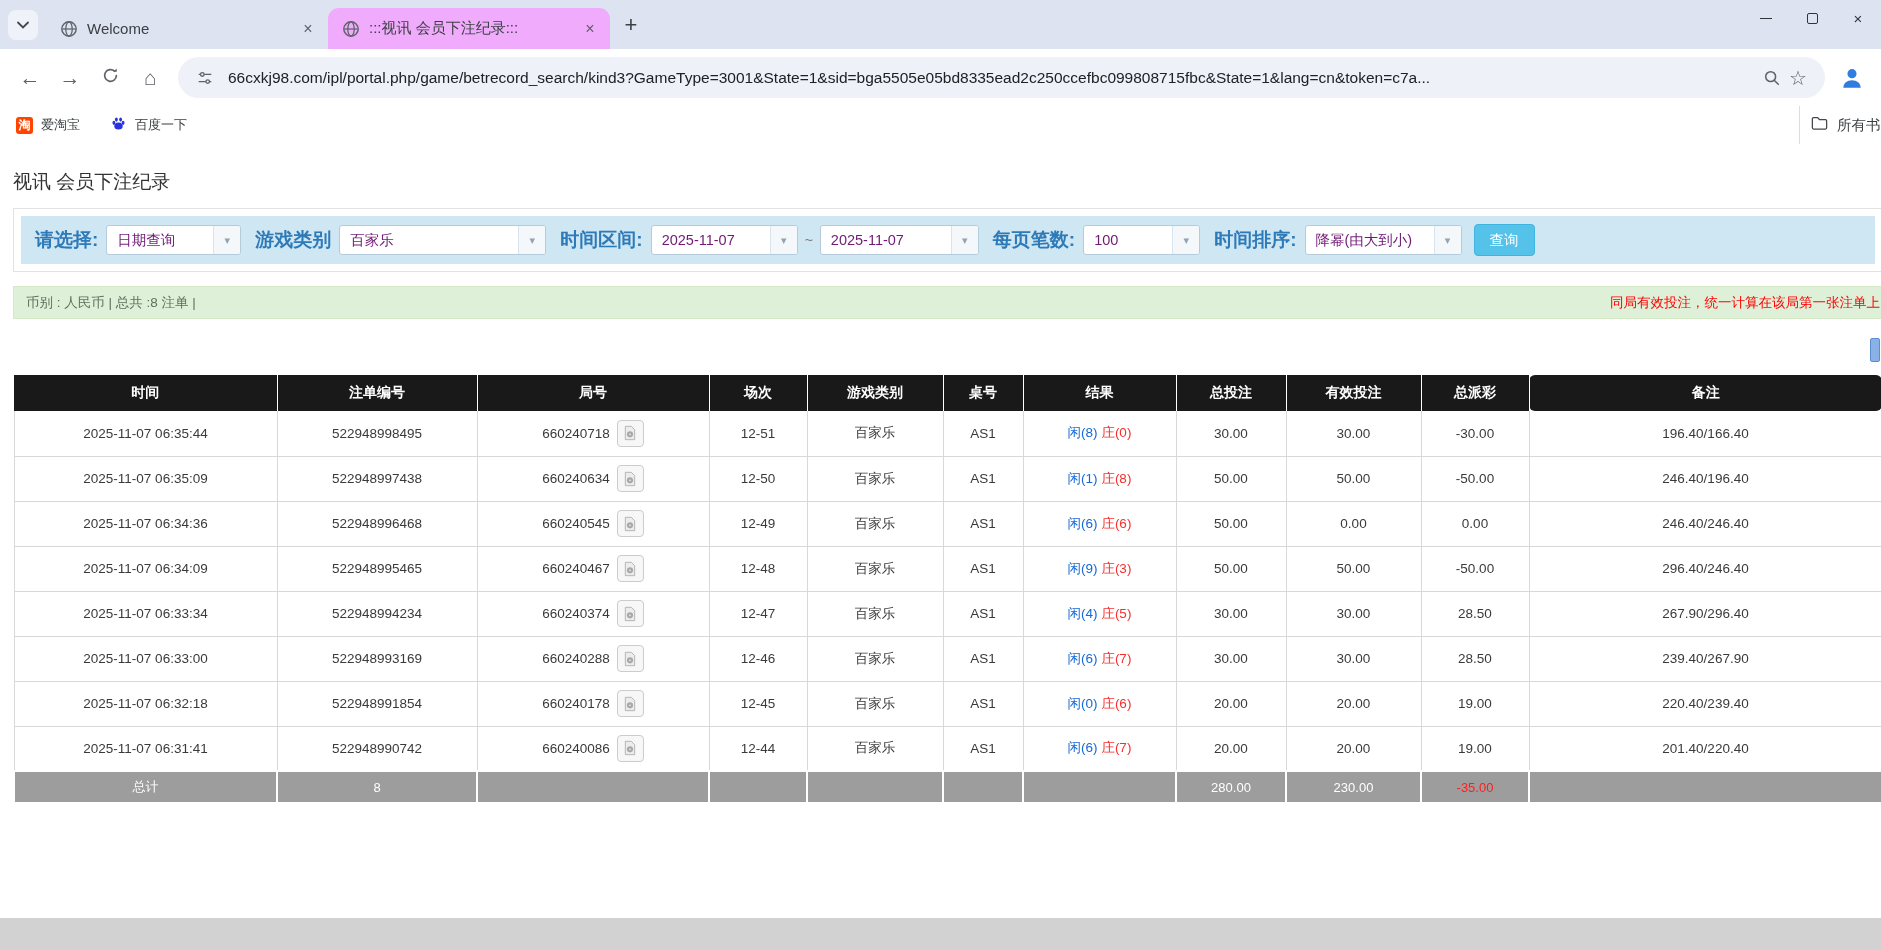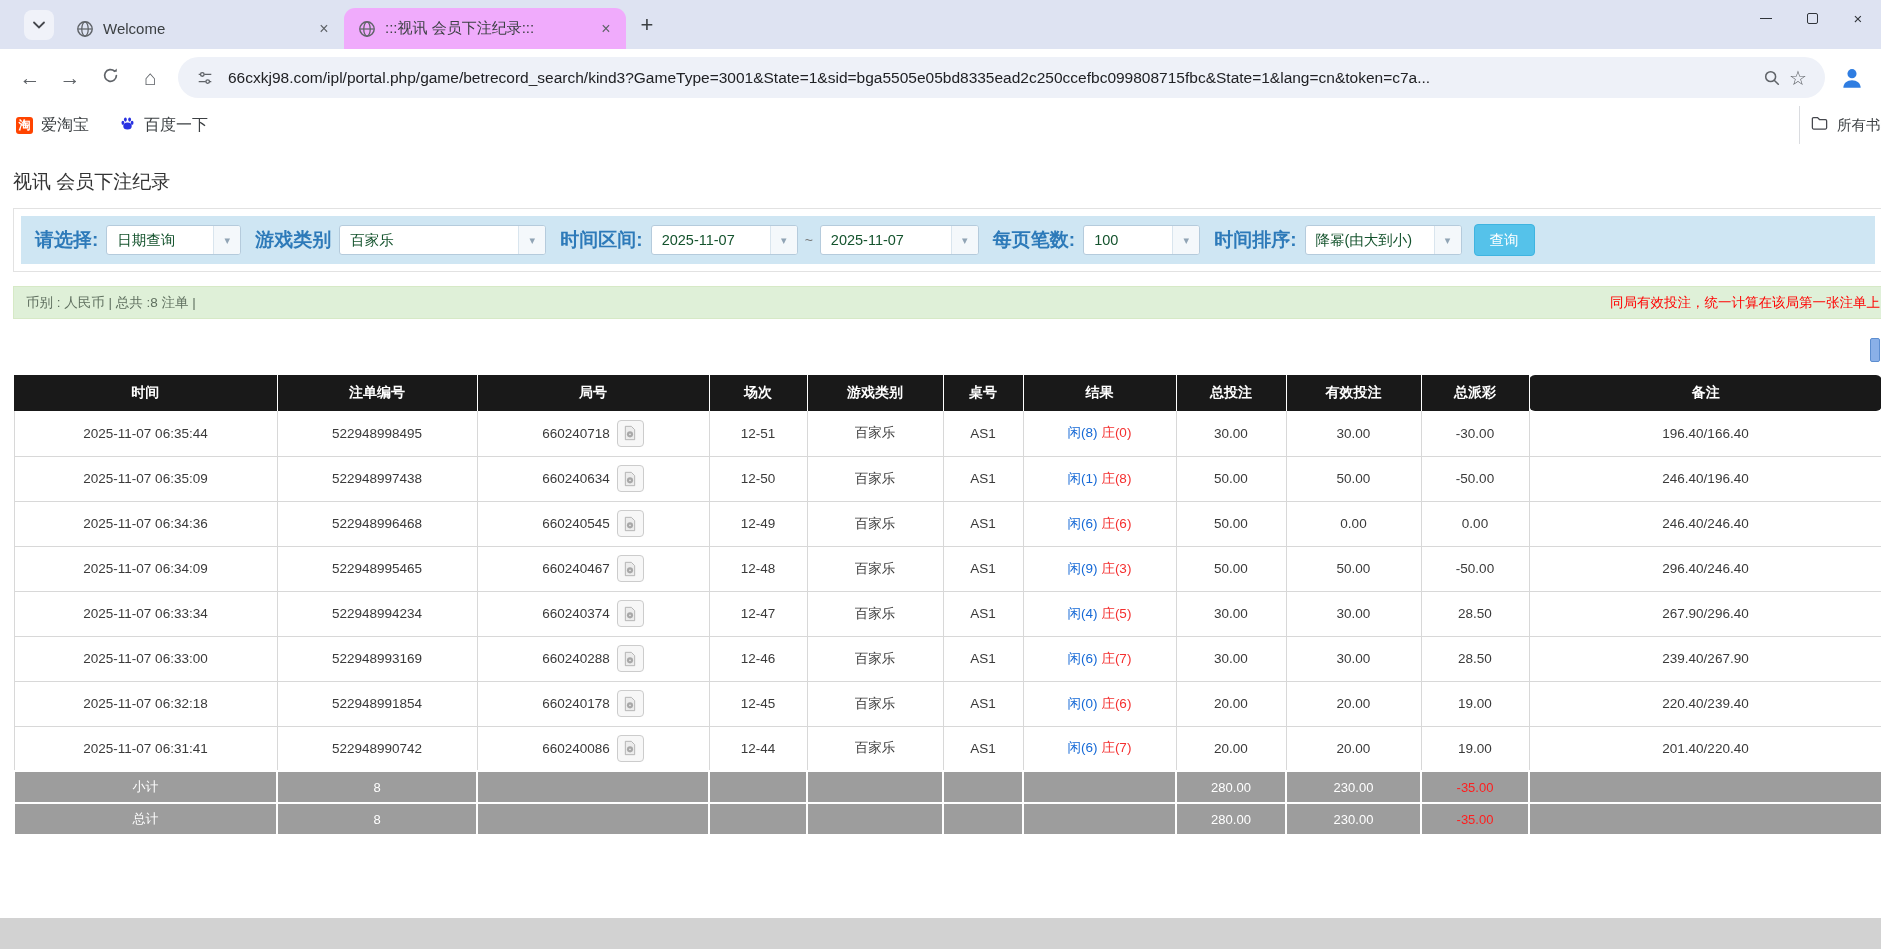--- a/index.html
+++ b/index.html
@@ -2,21 +2,21 @@
 <html><head>
 <meta charset="utf-8">
 <style>
   * { margin:0; padding:0; box-sizing:border-box; }
   html,body { width:1881px; height:949px; }
   body { font-family:"Liberation Sans","DejaVu Sans",sans-serif; background:#fff; }
   .screen { position:relative; width:1881px; height:949px; overflow:hidden; background:#fff; }
   .c { display:flex; align-items:center; justify-content:center; }
 
   
-  .tabstrip { height:49px; background:#dee3f2; display:flex; align-items:flex-end; padding:0 20px; position:relative; }
+  .tabstrip { height:49px; background:#dee3f2; display:flex; align-items:flex-end; padding:0 4px; position:relative; }
   .tab-search-btn { width:30px; height:30px; margin:0 8px 9px 4px; border-radius:8px; background:rgba(255,255,255,.55); color:#45474d; cursor:pointer; }
   .tab-search-btn svg { width:14px; height:14px; }
   .tab { height:41px; width:282px; display:flex; align-items:center; gap:9px; padding:0 10px 0 14px; border-radius:11px 11px 0 0; cursor:pointer; }
   .tab.active { background:#f0abfc; }
   .tab-title { flex:1; font-size:15px; color:#3c4043; white-space:nowrap; overflow:hidden; }
   .tab-close { width:20px; height:20px; border-radius:50%; font-size:16px; color:#5f6368; cursor:pointer; }
   .favicon-globe { width:18px; height:18px; flex:0 0 auto; }
   .newtab-btn { width:30px; height:30px; margin:0 0 9px 6px; font-size:22px; color:#3c4043; border-radius:50%; cursor:pointer; }
   .win-controls { position:absolute; top:0; right:0; height:36px; display:flex; }
   .win-btn { width:46px; height:36px; color:#30343a; font-size:15px; cursor:pointer; }
@@ -28,34 +28,34 @@
   .tb-btn { width:40px; height:40px; border-radius:50%; color:#5f6368; font-size:21px; cursor:pointer; flex:0 0 auto; }
   .omnibox { flex:1; min-width:0; height:41px; background:#eef1f8; border-radius:21px; display:flex; align-items:center; padding:0 14px; margin:0 8px; }
   .url-text { flex:1; min-width:0; font-size:15.5px; color:#202124; white-space:nowrap; overflow:hidden; margin:0 10px; }
   .omni-icon { width:26px; height:26px; color:#5f6368; cursor:pointer; flex:0 0 auto; }
   .star { font-size:20px; }
   .avatar-btn { width:38px; height:38px; border-radius:50%; cursor:pointer; flex:0 0 auto; }
 
   
   .bookmarks { height:38px; background:#fff; display:flex; align-items:center; padding:0 16px; position:relative; }
   .bk-item { display:flex; align-items:center; gap:8px; margin-right:30px; cursor:pointer; }
-  .bk-label { font-size:16px; color:#3c4043; }
+  .bk-label { font-size:13px; color:#3c4043; }
   .fav-taobao { width:17px; height:17px; background:#ff4400; color:#fff; border-radius:3px; font-size:12px; font-weight:bold; }
   .bk-right { position:absolute; right:0; top:0; height:38px; display:flex; align-items:center; gap:8px; padding-left:10px; border-left:1px solid #dadce0; cursor:pointer; }
   .bk-all-label { font-size:14.5px; color:#3c4043; white-space:nowrap; max-width:44px; overflow:hidden; }
 
   
   .page-title { margin:25px 7px 0 13px; font-size:19px; font-weight:500; color:#333; }
 
   .filter-container { margin:13px 0 0 13px; margin-right:-2px; border:1px solid #e2e2e2; padding:7px; }
   .filter-bar { background:#cfe6f3; padding:8px 10px; display:flex; align-items:center; white-space:nowrap; }
   .flabel { color:#2d7ab9; font-weight:bold; font-size:19px; margin:0 8px 0 14px; }
   .flabel:first-child { margin-left:4px; }
   .combo { display:flex; height:30px; background:#fff; border:1px solid #b5cbdc; border-radius:3px; overflow:hidden; }
-  .combo-text { padding:0 10px; font-size:14.5px; color:#14532d; display:flex; align-items:center; cursor:text; }
+  .combo-text { padding:0 10px; font-size:14.5px; color:#701a75; display:flex; align-items:center; cursor:text; }
   .combo-arrow { width:27px; border-left:1px solid #d9e5ee; background:#f4f8fb; color:#90a4b5; font-size:11px; cursor:pointer; }
   .tilde { color:#777; font-size:14px; margin:0 7px; }
   .query-btn { height:32px; padding:0 15px; margin-left:12px; background:#55c2ea; border:1px solid #3fb4e0; color:#fff; font-size:14.5px; border-radius:4px; cursor:pointer; }
 
   .info-bar { margin:14px 0 0 13px; margin-right:-2px; background:#dff0d8; border:1px solid #d6e9c6; height:33px; display:flex; align-items:center; justify-content:space-between; padding:0 12px 0 12px; font-size:13.5px; overflow:hidden; }
   .info-left { color:#5f6f5f; }
   .info-right { color:#ff0000; white-space:nowrap; margin-right:-10px; }
 
   
   .bet-table { margin:56px 0 0 13px; border-collapse:collapse; table-layout:fixed; width:1868px; font-size:13.5px; }
@@ -458,43 +458,30 @@
           <td>AS1</td>
           <td><span class="res-player">闲(6)</span> <span class="res-banker">庄(7)</span></td>
           <td class="amt-blue">20.00</td>
           <td>20.00</td>
           <td>19.00</td>
           <td>201.40/220.40</td>
         </tr>
       </tbody>
     <tfoot>
         <tr>
-          <td>小计</td>
+          <td>总计</td>
           <td>8</td>
           <td></td>
           <td></td>
           <td></td>
           <td></td>
           <td></td>
           <td>280.00</td>
           <td>230.00</td>
           <td class="neg">-35.00</td>
           <td></td>
         </tr>
-        <tr>
-          <td>总计</td>
-          <td>8</td>
-          <td></td>
-          <td></td>
-          <td></td>
-          <td></td>
-          <td></td>
-          <td>280.00</td>
-          <td>230.00</td>
-          <td class="neg">-35.00</td>
-          <td></td>
-        </tr>
       </tfoot>
   </table>
 
   <div class="scroll-thumb"></div>
   <div class="bottom-strip"></div>
 </div>
 
 </body></html>

